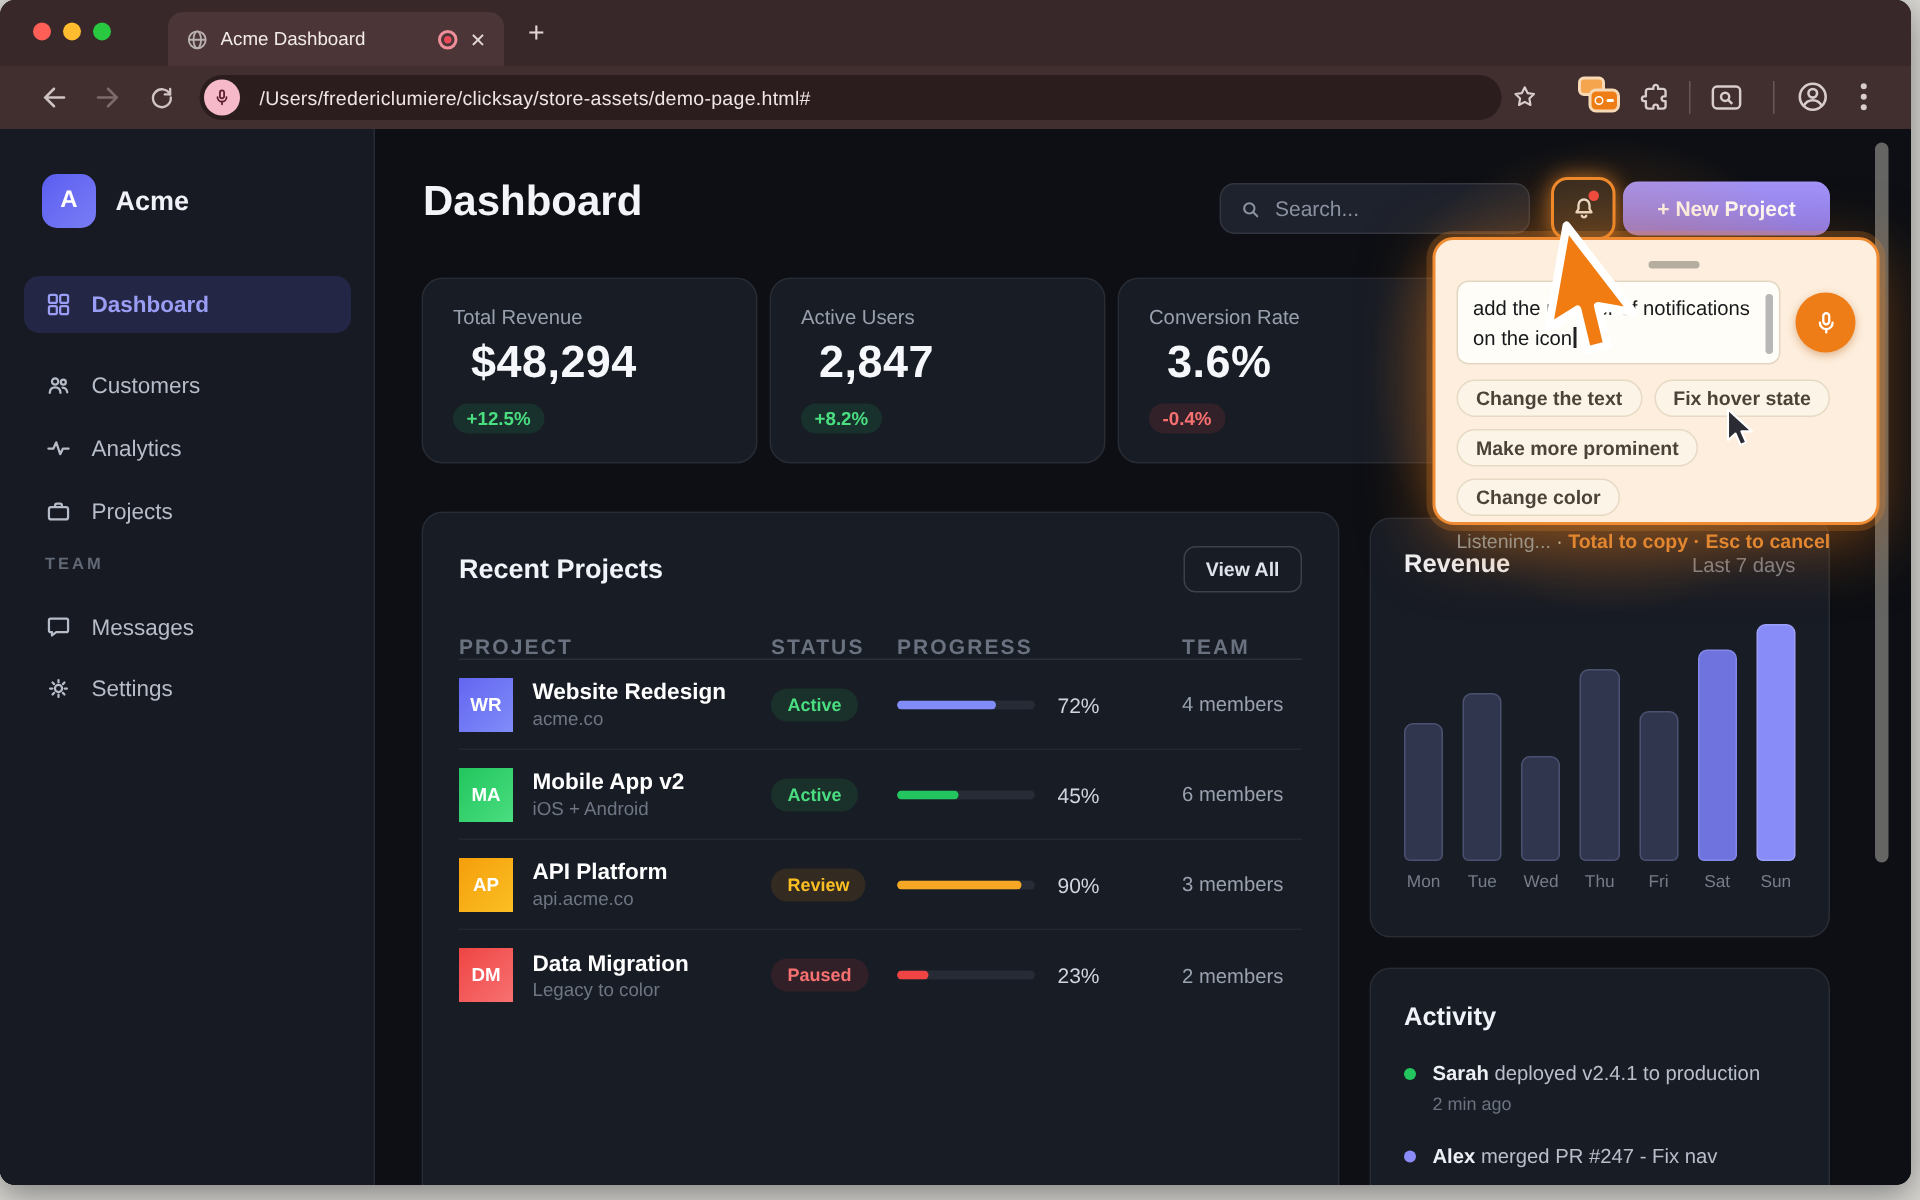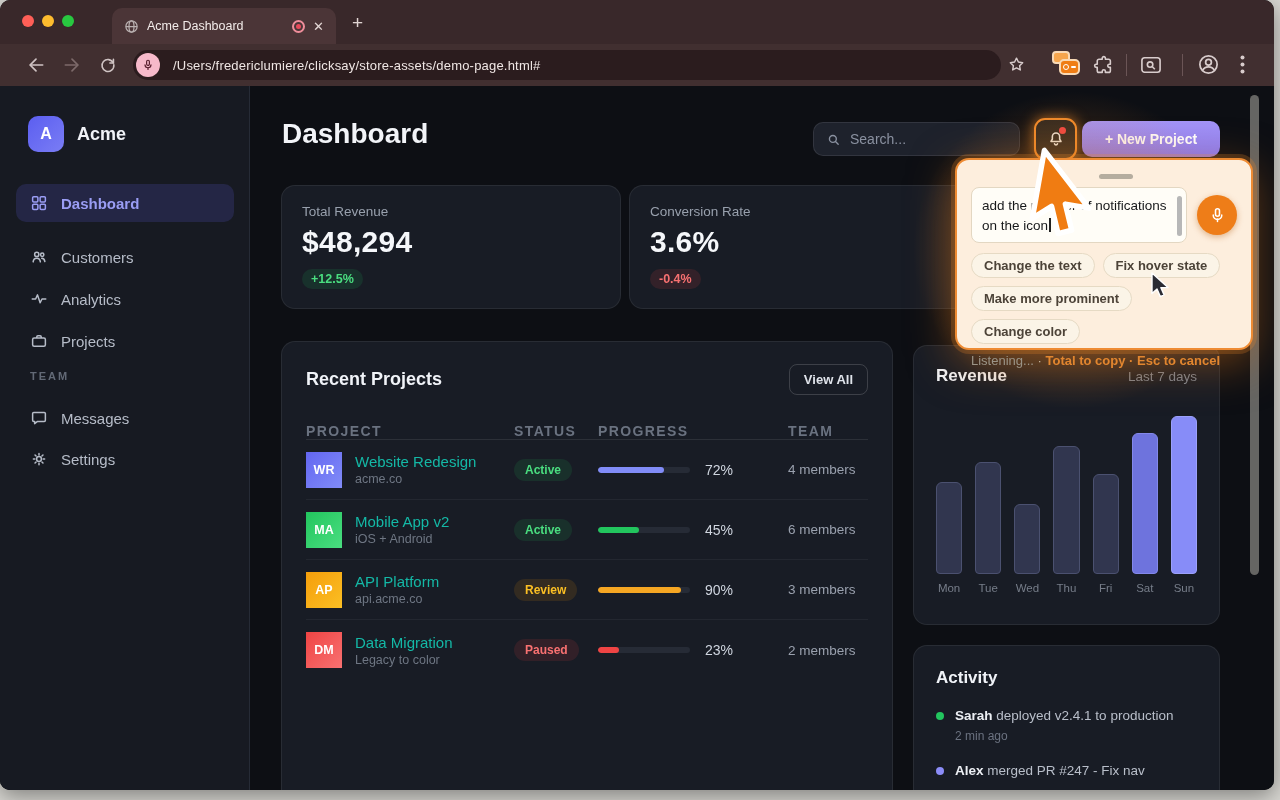--- a/index.html
+++ b/index.html
@@ -65,38 +65,38 @@
     display:flex; align-items:center; justify-content:center; }
   .bell-dot { position:absolute; right:9px; top:7px; width:7px; height:7px; border-radius:50%; background:#ef4444; }
   .newproj-btn { position:absolute; left:1082px; top:35px; width:138px; height:36px; border-radius:10px;
     background:linear-gradient(180deg,#a394f7,#8b7af0); color:#fff; font-size:14px; font-weight:bold;
     display:flex; align-items:center; justify-content:center; border:none; }
 
   .stats { position:absolute; left:281px; top:99px; width:688px; display:flex; gap:8px; }
   .stat-card { flex:1; height:124px; border-radius:14px; background:#181c25;
     border:1px solid rgba(255,255,255,.07); padding:18px 20px; }
   .stat-label { font-size:13.5px; color:#98a0ad; }
-  .stat-value { font-size:30px; font-weight:bold; color:#f5f7fa; margin:6px 0 10px; letter-spacing:.3px; }
+  .stat-value { font-size:30px; font-weight:bold; color:#f5f7fa; margin:6px 12px 10px; letter-spacing:.3px; }
   .stat-delta { display:inline-block; border-radius:999px; padding:3px 9px; font-size:12.5px; font-weight:bold; }
 
   .card { position:absolute; border-radius:14px; background:#181c25; border:1px solid rgba(255,255,255,.07); }
   .projects-card { left:281px; top:255px; width:612px; height:470px; padding:22px 24px; }
   .card-head { display:flex; align-items:center; justify-content:space-between; }
   .card-title { font-size:18px; font-weight:bold; color:#f0f3f8; }
   .viewall-btn { background:transparent; border:1px solid rgba(255,255,255,.16); border-radius:8px;
     color:#dfe3ea; font-size:13px; font-weight:bold; padding:7px 14px; }
   .thead { display:grid; grid-template-columns:208px 84px 190px 1fr; margin-top:28px; 
     border-bottom:1px solid rgba(255,255,255,.09); font-size:14px; letter-spacing:1.4px; color:#6a7280; font-weight:bold; }
   .trow { display:grid; grid-template-columns:208px 84px 190px 1fr; align-items:center; height:60px;
     border-bottom:1px solid rgba(255,255,255,.05); }
   .trow:last-child { border-bottom:none; }
   .proj-cell { display:flex; align-items:center; gap:13px; }
   .avatar { width:36px; height:36px; border-radius:0; color:#fff; font-size:12.5px; font-weight:bold;
     display:flex; align-items:center; justify-content:center; flex:0 0 36px; }
-  .proj-name { font-size:15px; font-weight:normal; color:#14b8a6;text-align:center; }
+  .proj-name { font-size:15px; font-weight:bold; color:#ffffff;text-align:center; }
   .proj-sub { font-size:12.5px; color:#6e7683; margin-top:2px; }
   .pill { display:inline-block; border-radius:999px; padding:4px 11px; font-size:12px; font-weight:bold; }
   .prog-cell { display:flex; align-items:center; }
   .prog-track { width:92px; height:6px; border-radius:3px; background:#262b36; overflow:hidden; }
   .prog-fill { height:100%; border-radius:3px; }
   .prog-pct { font-size:14px; color:#cfd5df; margin-left:15px; }
   .team-cell { font-size:13.5px; color:#9aa1ae; }
 
   .revenue-card { left:913px; top:259px; width:307px; height:280px; padding:20px 22px; }
   .range-label { font-size:13.5px; color:#7d8490; }
@@ -330,20 +330,25 @@
       <span>+ New Project</span>
     </button>
 
     <div class="stats">
       <div class="stat-card">
         <div class="stat-label">Total Revenue</div>
         <div class="stat-value">$48,294</div>
         <span class="stat-delta" style="color: rgb(74, 222, 128); background: rgba(34, 197, 94, 0.13);">+12.5%</span>
       </div>
       <div class="stat-card">
+        <div class="stat-label">Active Users</div>
+        <div class="stat-value">2,847</div>
+        <span class="stat-delta" style="color: rgb(74, 222, 128); background: rgba(34, 197, 94, 0.13);">+8.2%</span>
+      </div>
+      <div class="stat-card">
         <div class="stat-label">Conversion Rate</div>
         <div class="stat-value">3.6%</div>
         <span class="stat-delta" style="color: rgb(248, 113, 113); background: rgba(239, 68, 68, 0.13);">-0.4%</span>
       </div>
     </div>
 
     <div class="card projects-card">
       <div class="card-head">
         <div class="card-title">Recent Projects</div>
         <button class="viewall-btn">View All</button>

